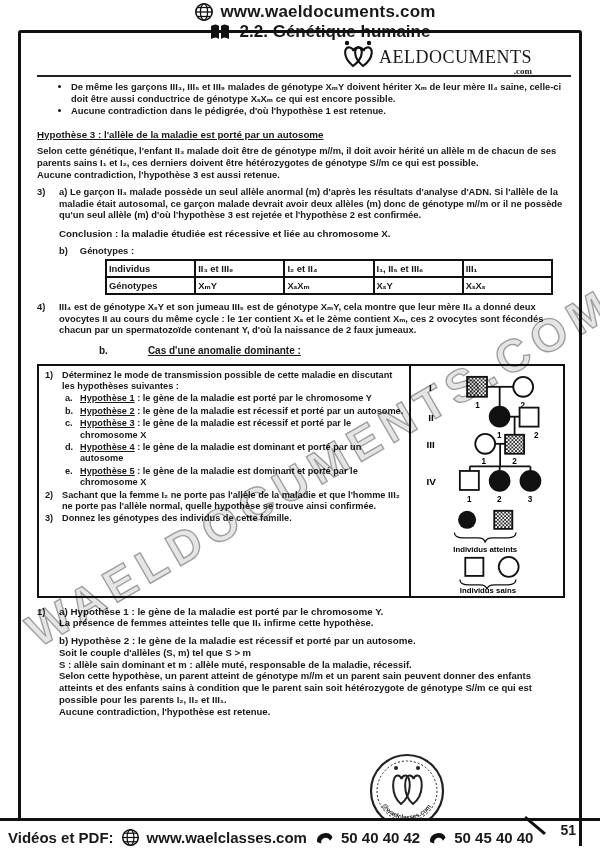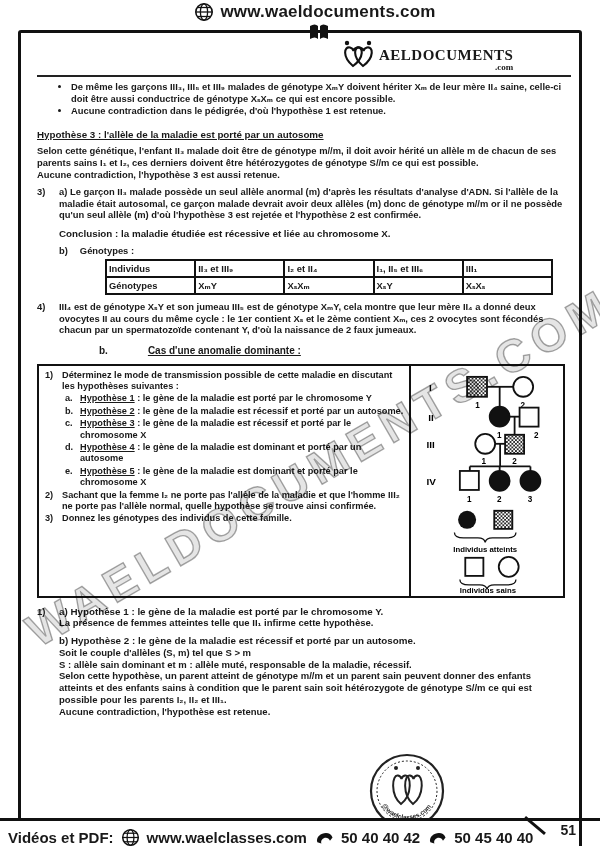--- a/index.html
+++ b/index.html
@@ -10,21 +10,21 @@
     font-weight:bold;
   }
   
   .top-header{position:absolute;top:2px;left:0;right:0;height:28px;display:flex;align-items:center;flex-direction:column;}
   .hdr-left{display:flex;align-items:center;gap:6px;margin-left:30px;font-size:17px;letter-spacing:.2px;}
   .hdr-right{display:flex;align-items:center;gap:8px;margin-left:38px;font-size:17px;}
   .swoosh{margin-left:4px;}
   
   .page-box{position:absolute;left:18px;top:30px;width:558px;height:788px;border:3px solid #111;border-radius:3px;}
   .logo-wrap{position:absolute;top:6px;left:318px;display:flex;align-items:flex-start;gap:2px;}
-  .logo-text{font-family:"Liberation Serif","DejaVu Serif",serif;font-weight:bold;font-size:15px;letter-spacing:.5px;margin-top:8px;}
+  .logo-text{font-family:"Liberation Serif","DejaVu Serif",serif;font-weight:normal;font-size:18px;letter-spacing:.5px;margin-top:8px;}
   .logo-tld{font-family:"Liberation Serif","DejaVu Serif",serif;font-weight:bold;font-size:9px;text-align:right;margin-top:-2px;}
   .logo-divider{position:absolute;top:42px;left:16px;right:8px;border-top:2px solid #222;}
   .content{position:absolute;left:16px;right:12px;top:48px;font-size:9.4px;line-height:11.6px;}
   
   ul.bullets{margin:0 0 12px 34px;padding:0;}
   ul.bullets li{margin:0 0 1px 0;}
   .hyp-head{font-size:9.8px;text-decoration:underline;margin:6px 0 5px 0;}
   .para{margin:0;}
   .spacer6{height:6px;}
   .numitem{display:flex;margin-top:6px;}
@@ -92,20 +92,21 @@
     <circle cx="4" cy="6" r="3" fill="#111"></circle>
     <path d="M6,7 C18,12 24,20 30,25" stroke="#111" stroke-width="2.4" fill="none"></path>
     <circle cx="38" cy="9" r="3" fill="#111"></circle>
     <path d="M40,10 C46,16 50,21 56,25" stroke="#111" stroke-width="2.4" fill="none"></path>
   </svg>
   <div class="hdr-right">
     <svg width="24" height="20" viewBox="0 0 24 20">
       <path d="M3,4 Q8,1 11,4 L11,17 Q8,14 3,17 Z" fill="#111"></path>
       <path d="M21,4 Q16,1 13,4 L13,17 Q16,14 21,17 Z" fill="#111"></path>
     </svg>
+    <span>2.2. Génétique humaine</span>
   </div>
 </div>
 
 <div class="page-box">
 
   <div class="logo-wrap">
     <svg width="38" height="32" viewBox="0 0 38 32">
       <circle cx="8" cy="4" r="2.2" fill="#111"></circle>
       <circle cx="30" cy="4" r="2.2" fill="#111"></circle>
       <path d="M14,27 C3,18 5,7 11,8.5 C14,9.3 14.5,12 14.5,12 C14.5,12 15,9.3 18,8.5 C24,7 26,18 14,27 Z" fill="none" stroke="#111" stroke-width="2.1"></path>

